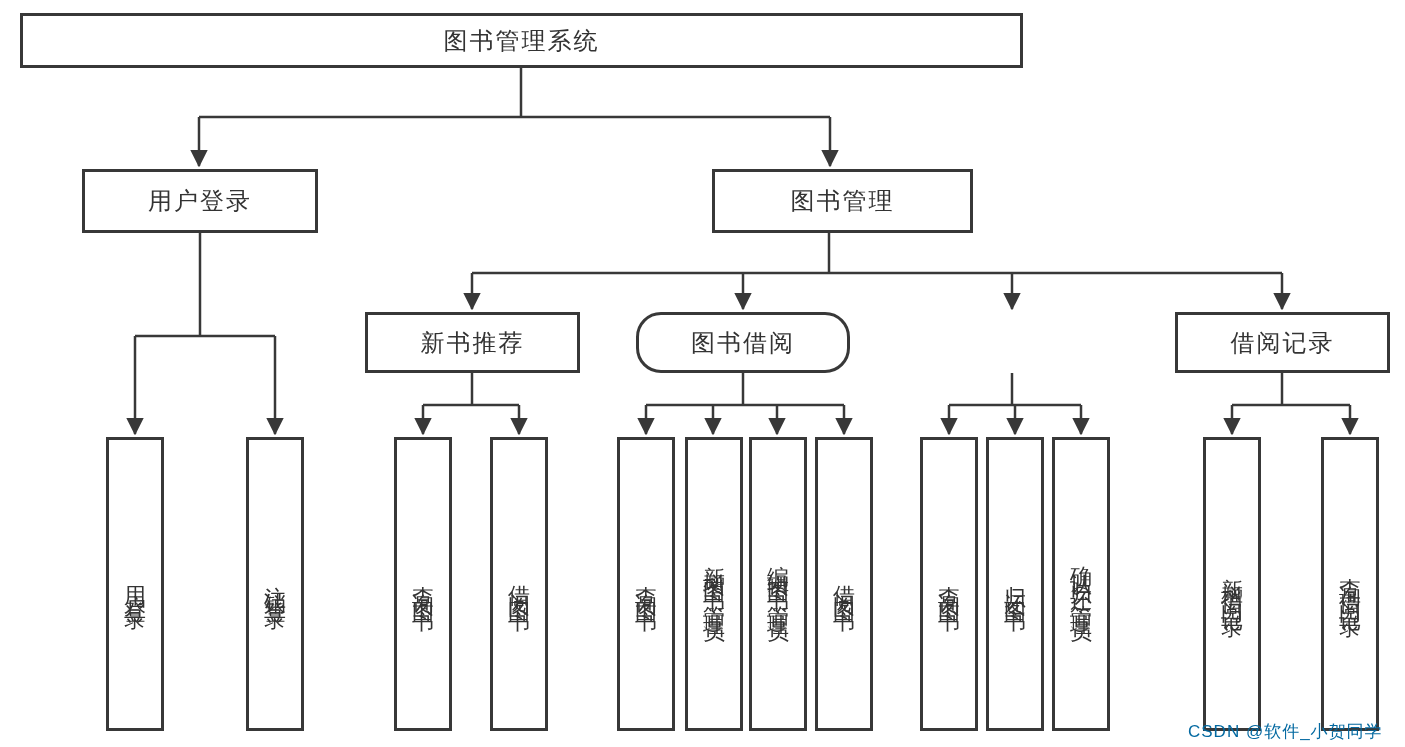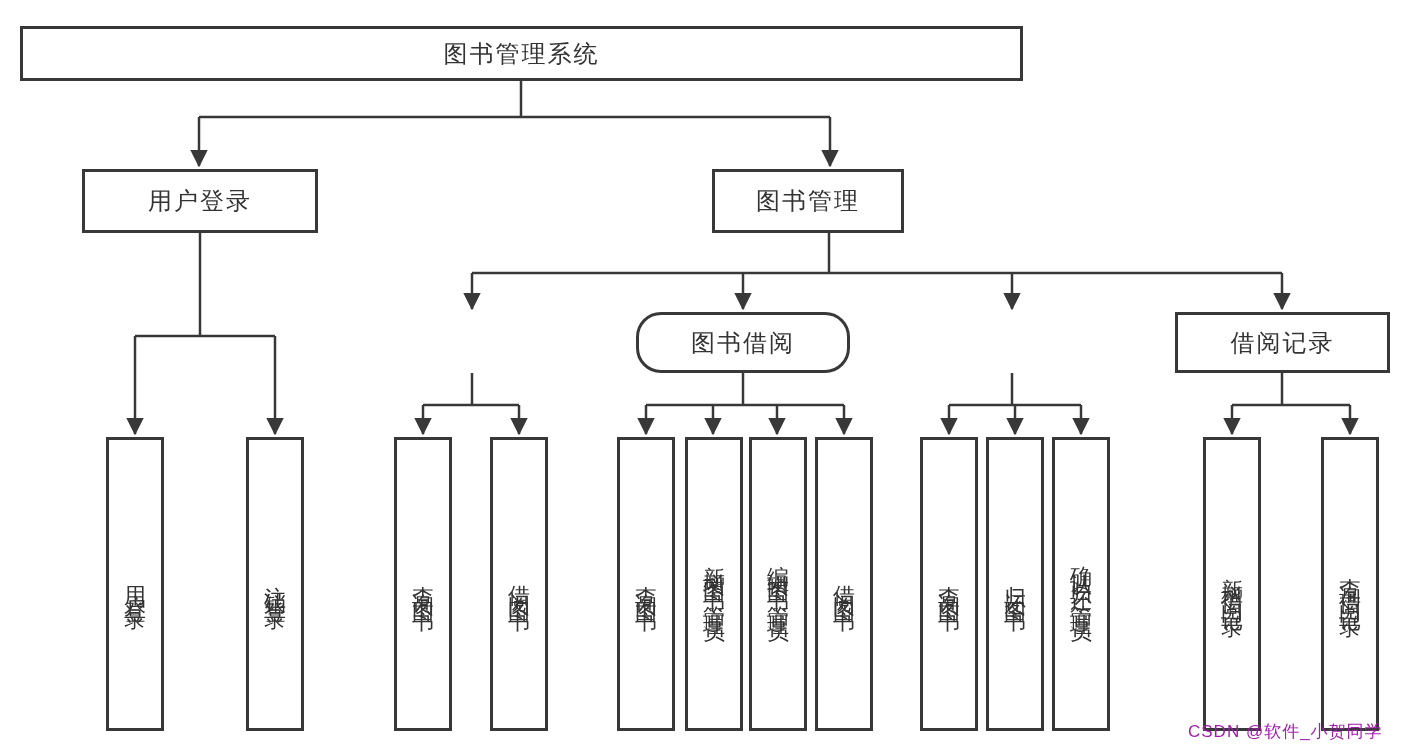--- a/index.html
+++ b/index.html
@@ -38,21 +38,21 @@
     color: #333333;
     white-space: nowrap;
   }
   .leaf { width: 58px; top: 437px; height: 294px; }
   .lvl3 { top: 312px; height: 61px; }
   #watermark {
     position: absolute;
     left: 1188px;
     top: 720px;
     font-size: 17px;
-    color: #a21caf;
+    color: #0369a1;
     z-index: 3;
     white-space: nowrap;
     letter-spacing: 1px;
   }
 </style>
 </head>
 <body>
 
 <div id="stage">
 
@@ -104,31 +104,34 @@
       <path d="M1081,405 V434" marker-end="url(#ah)"></path>
     </g>
     <g stroke="#383838" stroke-width="2.5" fill="none">
       <path d="M1282,373 V405"></path>
       <path d="M1232,405 H1350"></path>
       <path d="M1232,405 V434" marker-end="url(#ah)"></path>
       <path d="M1350,405 V434" marker-end="url(#ah)"></path>
     </g>
   </svg>
 
-  <div class="box" style="left:20px; top:13px; width:1003px; height:55px;margin-top:13px;">
+  <div class="box" style="left:20px; top:13px; width:1003px; height:55px;">
     <span class="h-label">图书管理系统</span>
   </div>
 
   <div class="box" style="left:82px; top:169px; width:236px; height:64px;">
     <span class="h-label">用户登录</span>
   </div>
-  <div class="box" style="left:712px; top:169px; width:192px; height:64px;font-family:Liberation Mono, monospace;">
+  <div class="box" style="left:712px; top:169px; width:261px; height:64px;font-family:Liberation Mono, monospace;">
     <span class="h-label">图书管理</span>
   </div>
 
+  <div class="box lvl3" style="left:365px; width:215px;">
+    <span class="h-label">新书推荐</span>
+  </div>
   <div class="box lvl3" style="left:636px; width:214px;border-radius:25px;">
     <span class="h-label">图书借阅</span>
   </div>
   <div class="box lvl3" style="left:1175px; width:215px;">
     <span class="h-label">借阅记录</span>
   </div>
 
   <div class="box leaf" style="left:106px;">
     <span class="v-label">用户登录</span>
   </div>

